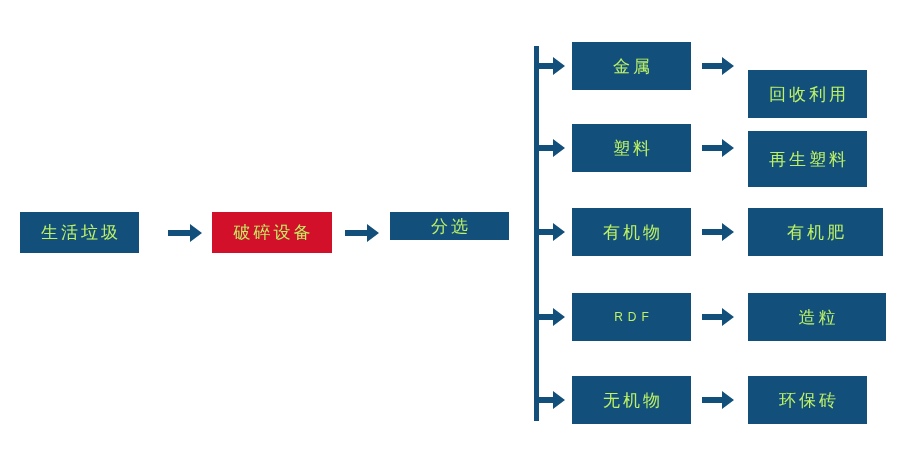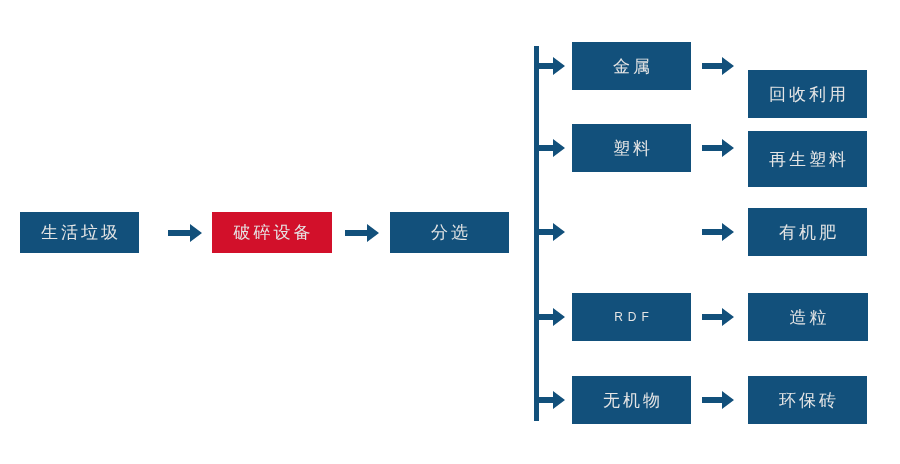--- a/index.html
+++ b/index.html
@@ -18,21 +18,21 @@
     overflow: hidden;
   }
 
   
   .node {
     position: absolute;
     display: flex;
     align-items: center;
     justify-content: center;
     box-sizing: border-box;
-    color: #e5e5e5;
+    color: #bef264;
     font-size: 17px;
     letter-spacing: 3px;
     text-indent: 3px;
     line-height: 1;
     white-space: nowrap;
     user-select: none;
   }
   .node.blue { background: #12507B; }
   .node.red  { background: #D2102A; }
   .node.latin { letter-spacing: 5px; text-indent: 5px; font-size: 12px; }
@@ -70,21 +70,21 @@
   </span>
 
   <div class="node red" style="left:212px; top:212px; width:120px; height:41px;">破碎设备</div>
 
   <span class="arrow" style="left:345px; top:222px;">
     <svg width="36" height="22" viewBox="0 0 36 22">
       <path d="M0 8 H22 V2 L34 11 L22 20 V14 H0 Z" fill="#12507B"></path>
     </svg>
   </span>
 
-  <div class="node blue" style="left:390px; top:212px; width:119px; height:41px;text-align:center;">分选</div>
+  <div class="node blue" style="left:390px; top:212px; width:119px; height:28px;text-align:center;">分选</div>
 
   <div class="trunk" style="left:534px; top:46px; width:5px; height:375px;"></div>
 
   <span class="branch" style="left:536px; top:55px;">
     <svg width="30" height="22" viewBox="0 0 30 22">
       <path d="M0 8 H17 V2 L29 11 L17 20 V14 H0 Z" fill="#12507B"></path>
     </svg>
   </span>
   <div class="node blue" style="left:572px; top:42px; width:119px; height:48px;">金属</div>
   <span class="arrow" style="left:702px; top:55px;">
@@ -105,39 +105,40 @@
       <path d="M0 8 H20 V2 L32 11 L20 20 V14 H0 Z" fill="#12507B"></path>
     </svg>
   </span>
   <div class="node blue" style="left:748px; top:123px; width:119px; height:56px;margin-top:8px;">再生塑料</div>
 
   <span class="branch" style="left:536px; top:221px;">
     <svg width="30" height="22" viewBox="0 0 30 22">
       <path d="M0 8 H17 V2 L29 11 L17 20 V14 H0 Z" fill="#12507B"></path>
     </svg>
   </span>
+  <div class="node blue" style="left:572px; top:208px; width:119px; height:48px;">有机物</div>
   <span class="arrow" style="left:702px; top:221px;">
     <svg width="34" height="22" viewBox="0 0 34 22">
       <path d="M0 8 H20 V2 L32 11 L20 20 V14 H0 Z" fill="#12507B"></path>
     </svg>
   </span>
-  <div class="node blue" style="left:748px; top:208px; width:119px; height:48px;">有机肥</div>
+  <div class="node blue" style="left:748px; top:208px; width:135px; height:48px;">有机肥</div>
 
   <span class="branch" style="left:536px; top:306px;">
     <svg width="30" height="22" viewBox="0 0 30 22">
       <path d="M0 8 H17 V2 L29 11 L17 20 V14 H0 Z" fill="#12507B"></path>
     </svg>
   </span>
   <div class="node blue latin" style="left:572px; top:293px; width:119px; height:48px;">RDF</div>
   <span class="arrow" style="left:702px; top:306px;">
     <svg width="34" height="22" viewBox="0 0 34 22">
       <path d="M0 8 H20 V2 L32 11 L20 20 V14 H0 Z" fill="#12507B"></path>
     </svg>
   </span>
-  <div class="node blue" style="left:748px; top:293px; width:120px; height:48px;text-align:right;">造粒</div>
+  <div class="node blue" style="left:748px; top:293px; width:138px; height:48px;text-align:right;">造粒</div>
 
   <span class="branch" style="left:536px; top:389px;">
     <svg width="30" height="22" viewBox="0 0 30 22">
       <path d="M0 8 H17 V2 L29 11 L17 20 V14 H0 Z" fill="#12507B"></path>
     </svg>
   </span>
   <div class="node blue" style="left:572px; top:376px; width:119px; height:48px;">无机物</div>
   <span class="arrow" style="left:702px; top:389px;">
     <svg width="34" height="22" viewBox="0 0 34 22">
       <path d="M0 8 H20 V2 L32 11 L20 20 V14 H0 Z" fill="#12507B"></path>

